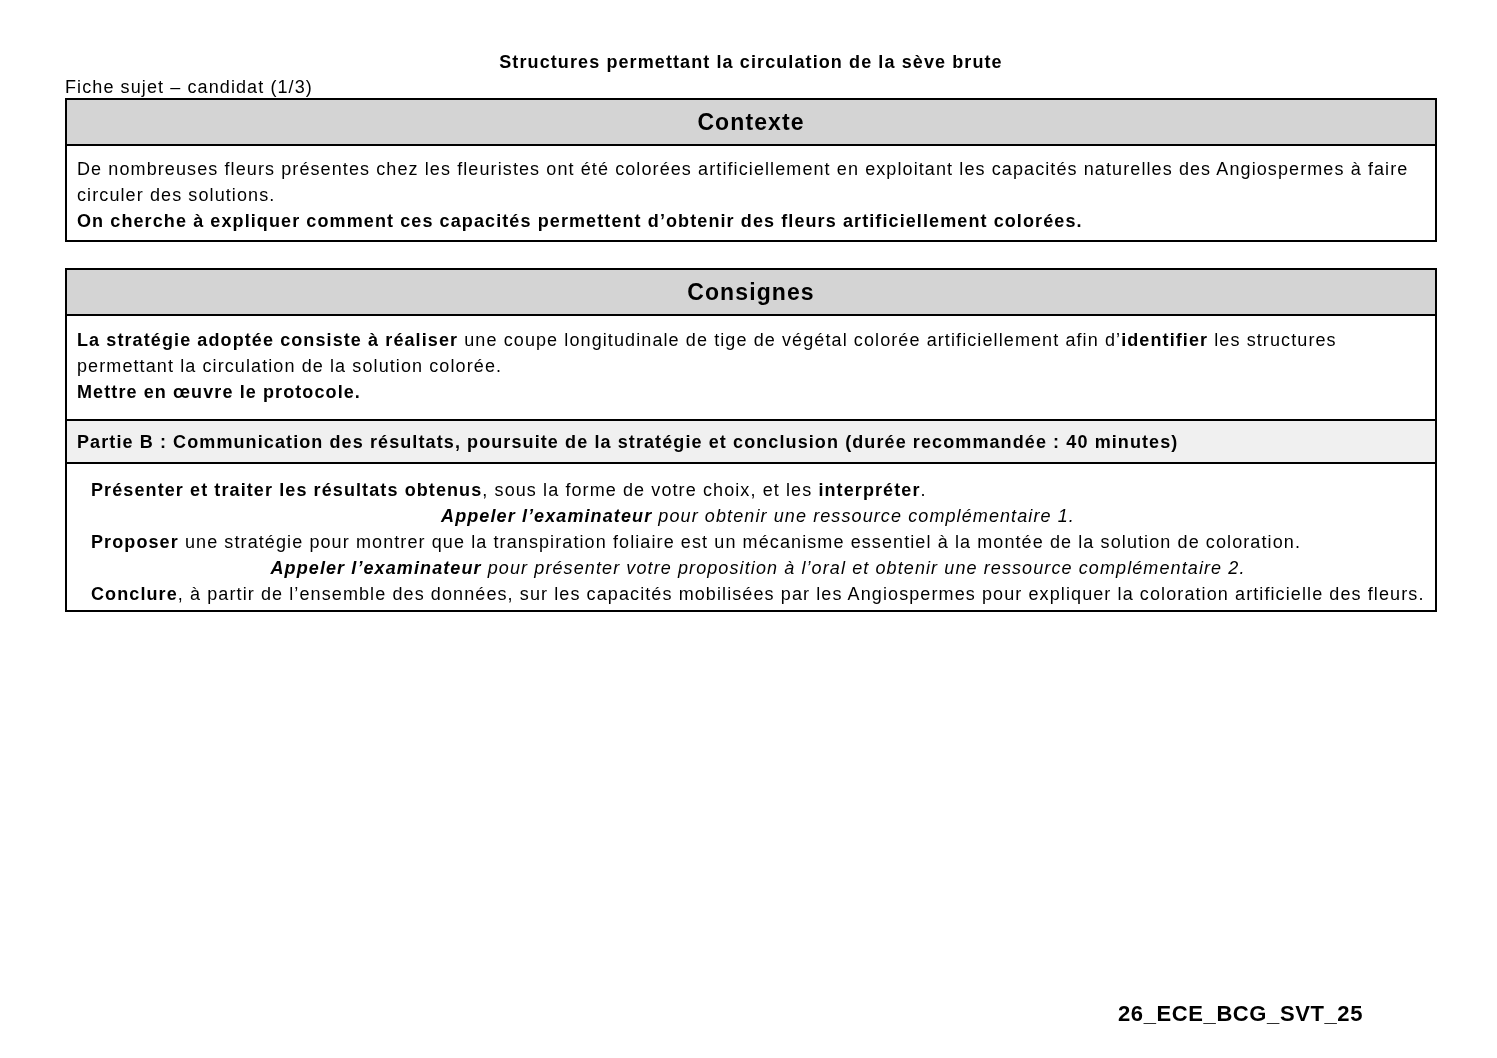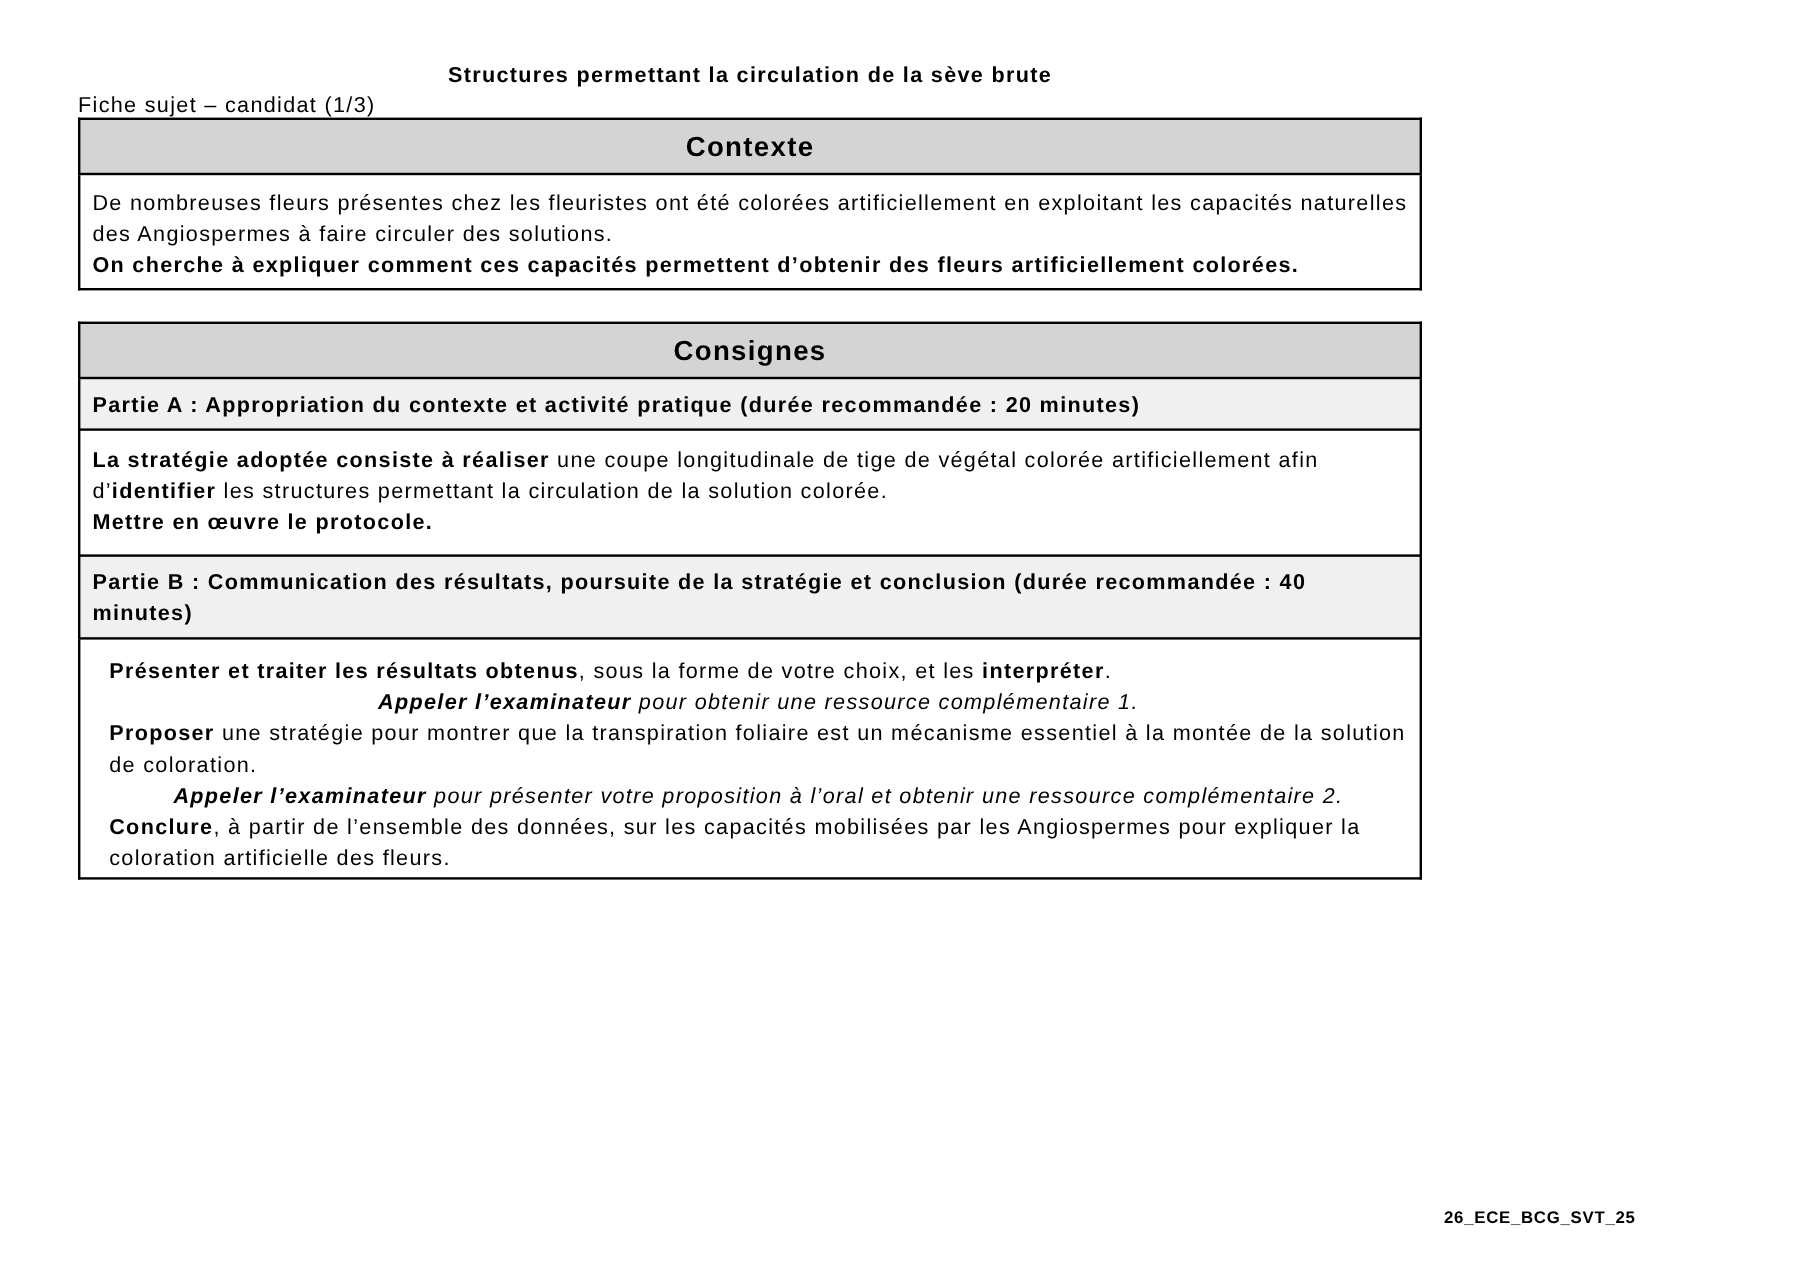--- a/index.html
+++ b/index.html
@@ -10,21 +10,21 @@
     background: #ffffff;
     color: #000000;
     font-family: "Liberation Sans", sans-serif;
     font-size: 18px;
     letter-spacing: 1.1px;
     position: relative;
     overflow: hidden;
   }
   .content {
     margin-left: 65px;
-    width: 1120px;
+    width: 1372px;
   }
   .doc-title {
     padding-top: 51px;
     text-align: center;
     font-weight: bold;
     line-height: 23px;
   }
   .sheet-label {
     line-height: 22px;
     margin-top: 2px;
@@ -67,21 +67,21 @@
   .center { text-align: center; }
   .appel { font-style: italic; }
   .appel b { font-weight: bold; }
   td.cell-strategy { padding: 11px 10px 14px 10px; }
   td.cell-final    { padding: 13px 10px 3px 24px; }
   .doc-code {
     position: absolute;
     top: 1003px;
     right: 134px;
     font-weight: bold;
-    font-size: 14px;
+    font-size: 22px;
     letter-spacing: 0.6px;
     line-height: 22px;
   }
 </style>
 </head>
 <body>
 
 <div class="content">
 
   <div class="doc-title">Structures permettant la circulation de la sève brute</div>
@@ -105,23 +105,20 @@
   </table>
 
   <table class="tbl consignes">
     <thead>
       <tr>
         <th class="hdr">Consignes</th>
       </tr>
     </thead>
     <tbody>
       <tr>
-        <td class="partie">Partie A : Appropriation du contexte et activité pratique (durée recommandée : 20 minutes)</td>
-      </tr>
-      <tr>
         <td class="cell cell-strategy">
           <p><b>La stratégie adoptée consiste à réaliser</b><span> une coupe longitudinale de tige de végétal colorée artificiellement afin d’</span><b>identifier</b><span> les structures permettant la circulation de la solution colorée.</span></p>
           <p class="bold mt8">Mettre en œuvre le protocole.</p>
         </td>
       </tr>
       <tr>
         <td class="partie">Partie B : Communication des résultats, poursuite de la stratégie et conclusion (durée recommandée : 40 minutes)</td>
       </tr>
       <tr>
         <td class="cell cell-final">

